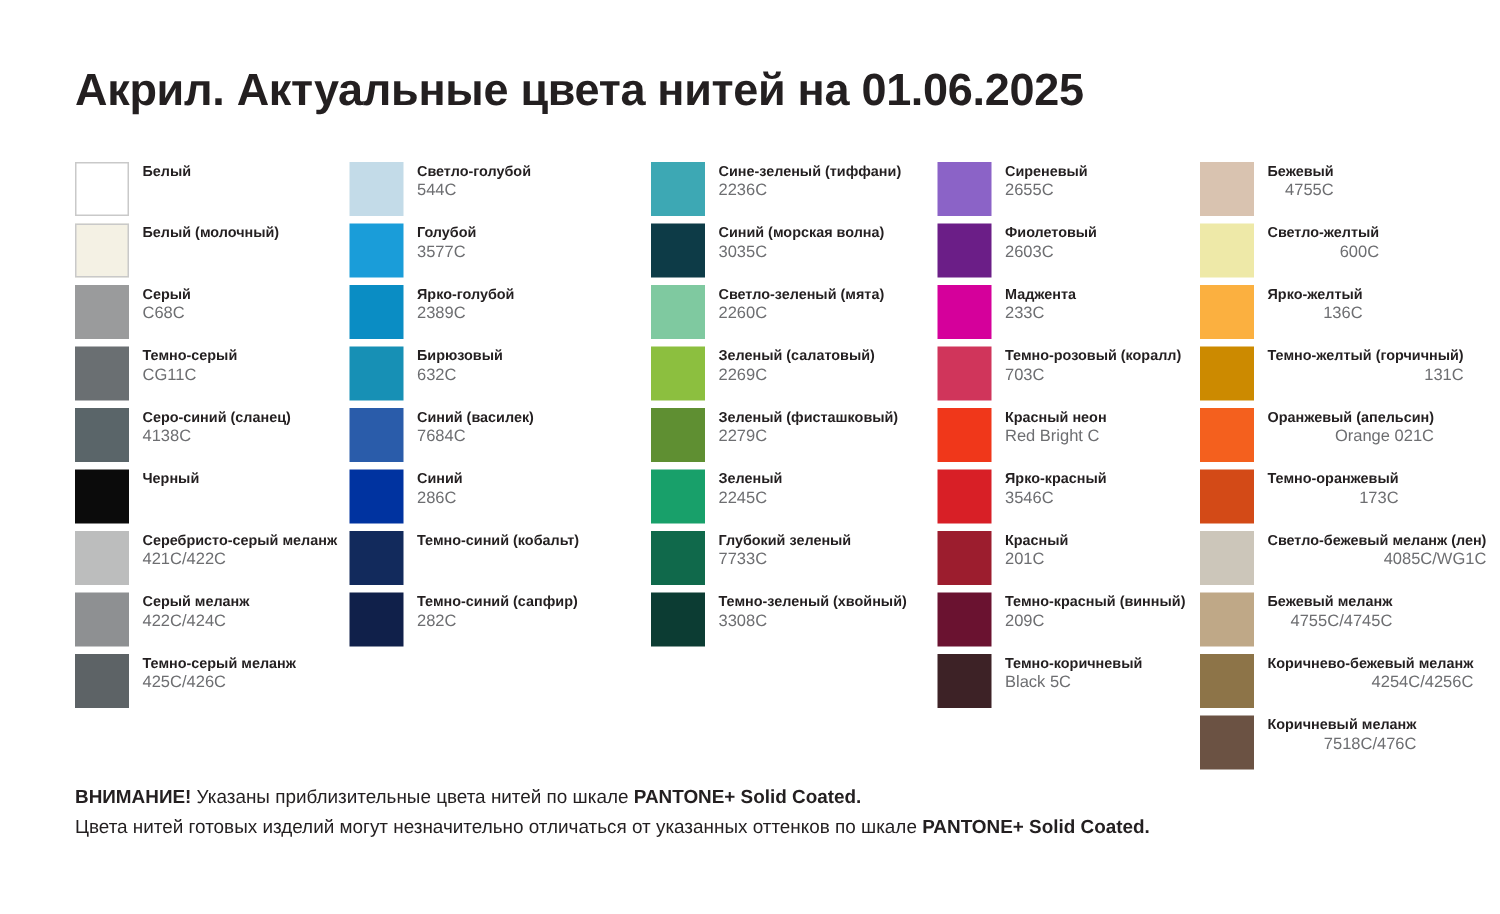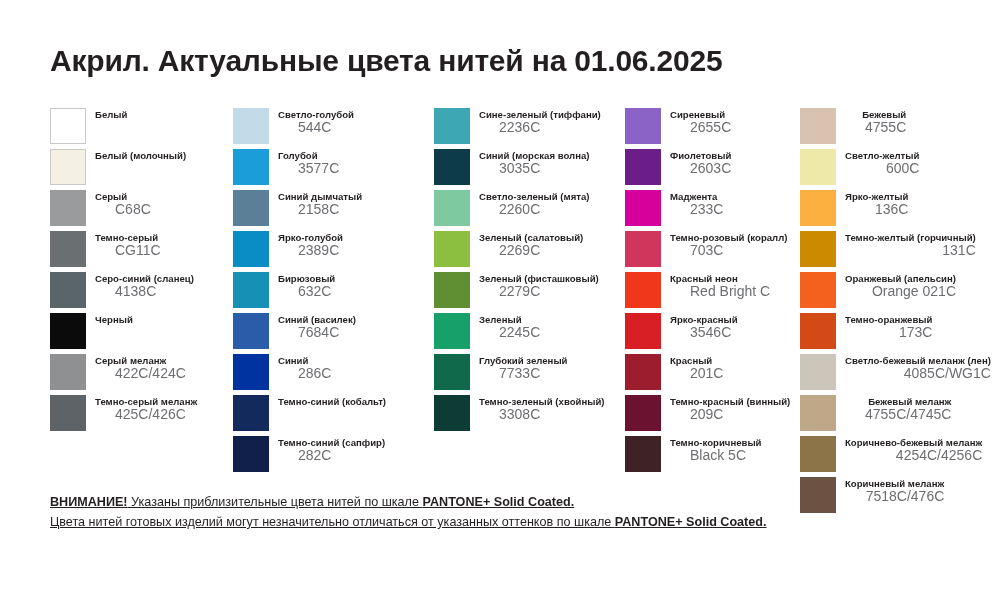--- a/index.html
+++ b/index.html
@@ -68,34 +68,32 @@
     padding-top: 1px;
     line-height: 11.6px;
   }
   .name {
     font-size: 9.6px;
     font-weight: bold;
     color: #231f20;
     white-space: nowrap;
   }
   .code {
-    font-size: 14px;
+    font-size: 11px;
     color: #6d6e71;
     white-space: nowrap;
     margin-top: 1px;
-    margin-left: 20px;
   }
   .name.two-line { white-space: normal; width: 130px; }
 
   .footer {
     position: absolute;
     left: 50px;
-    top: 492px;
+    top: 521px;
     width: 900px;
-    text-decoration: underline;
   }
   .footer-line {
     font-size: 12.6px;
     color: #231f20;
     line-height: 20px;
     white-space: nowrap;
   }
   .footer-line b { font-weight: bold; }
 </style>
 </head>
@@ -144,20 +142,27 @@
         </div>
       </div>
       <div class="swatch-row">
         <div class="chip" style="background:#0b0b0b"></div>
         <div class="labels">
           <div class="name">Черный</div>
           <div class="code"></div>
         </div>
       </div>
       <div class="swatch-row">
+        <div class="chip" style="background:#bcbdbd"></div>
+        <div class="labels">
+          <div class="name two-line">Серебристо-серый меланж</div>
+          <div class="code">421C/422C</div>
+        </div>
+      </div>
+      <div class="swatch-row">
         <div class="chip" style="background:#8e9092"></div>
         <div class="labels">
           <div class="name">Серый меланж</div>
           <div class="code">422C/424C</div>
         </div>
       </div>
       <div class="swatch-row">
         <div class="chip" style="background:#5d6366"></div>
         <div class="labels">
           <div class="name">Темно-серый меланж</div>
@@ -172,27 +177,20 @@
         <div class="labels">
           <div class="name">Светло-голубой</div>
           <div class="code">544C</div>
         </div>
       </div>
       <div class="swatch-row">
         <div class="chip" style="background:#1a9dd9"></div>
         <div class="labels">
           <div class="name">Голубой</div>
           <div class="code">3577C</div>
-        </div>
-      </div>
-      <div class="swatch-row">
-        <div class="chip" style="background:#5a7f96"></div>
-        <div class="labels">
-          <div class="name">Синий дымчатый</div>
-          <div class="code">2158C</div>
         </div>
       </div>
       <div class="swatch-row">
         <div class="chip" style="background:#0a8dc4"></div>
         <div class="labels">
           <div class="name">Ярко-голубой</div>
           <div class="code">2389C</div>
         </div>
       </div>
       <div class="swatch-row">

